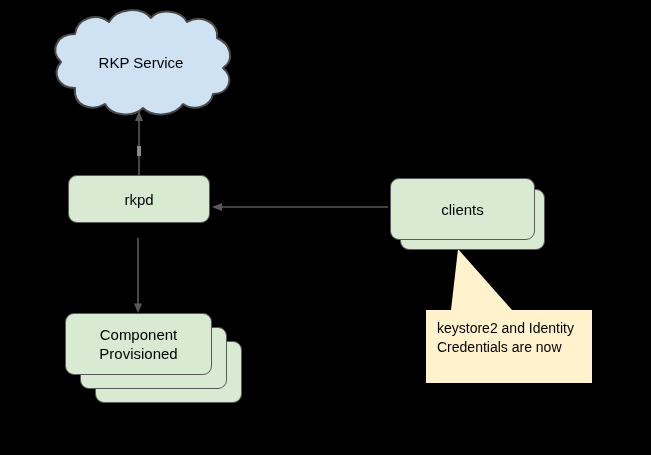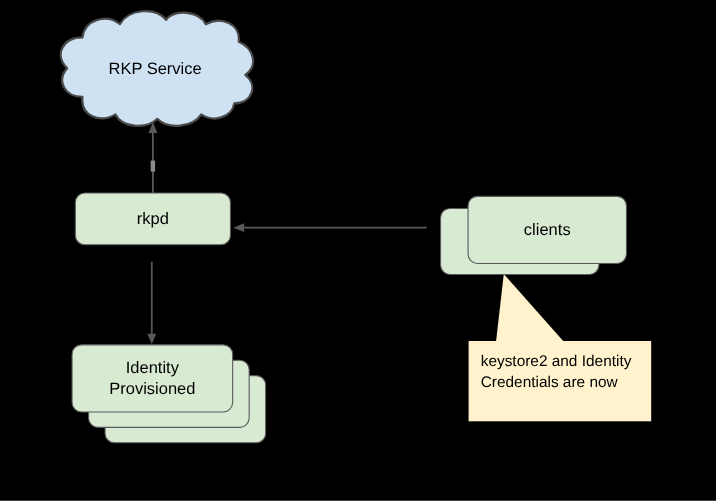--- a/index.html
+++ b/index.html
@@ -36,21 +36,21 @@
     z-index: 2;
     display: flex;
     align-items: center;
     justify-content: center;
     color: var(--text, #000);
     font-size: 15px;
     text-align: center;
   }
   .rkpd-box     { left: 68px;  top: 175px; width: 142px; height: 48px; }
   .clients-back { left: 400px; top: 189px; width: 145px; height: 61px; }
-  .clients-front{ left: 390px; top: 178px; width: 145px; height: 62px; margin-left: 35px; }
+  .clients-front{ left: 390px; top: 178px; width: 145px; height: 62px; }
   .rpc-back     { left: 95px;  top: 341px; width: 147px; height: 62px; }
   .rpc-mid      { left: 80px;  top: 327px; width: 147px; height: 62px; }
   .rpc-front    { left: 65px;  top: 313px; width: 147px; height: 62px; }
   .multi span { display: block; line-height: 19px; }
 
   .cloud-label {
     position: absolute;
     left: 45px; top: 6px; width: 192px; height: 112px;
     display: flex; align-items: center; justify-content: center;
     z-index: 2;
@@ -111,21 +111,21 @@
 
     <polygon class="callout-tail" points="458,249 451,310 512,310"></polygon>
   </svg>
 
   <div class="cloud-label">RKP Service</div>
 
   <div class="node rpc-back"></div>
   <div class="node rpc-mid"></div>
   <div class="node rpc-front">
     <div class="multi">
-      <span>Identity</span>
+      <span>Component</span>
       <span>Provisioned</span>
     </div>
   </div>
 
   <div class="node clients-back"></div>
   <div class="node clients-front">
     <span>clients</span>
   </div>
 
   <div class="node rkpd-box">

